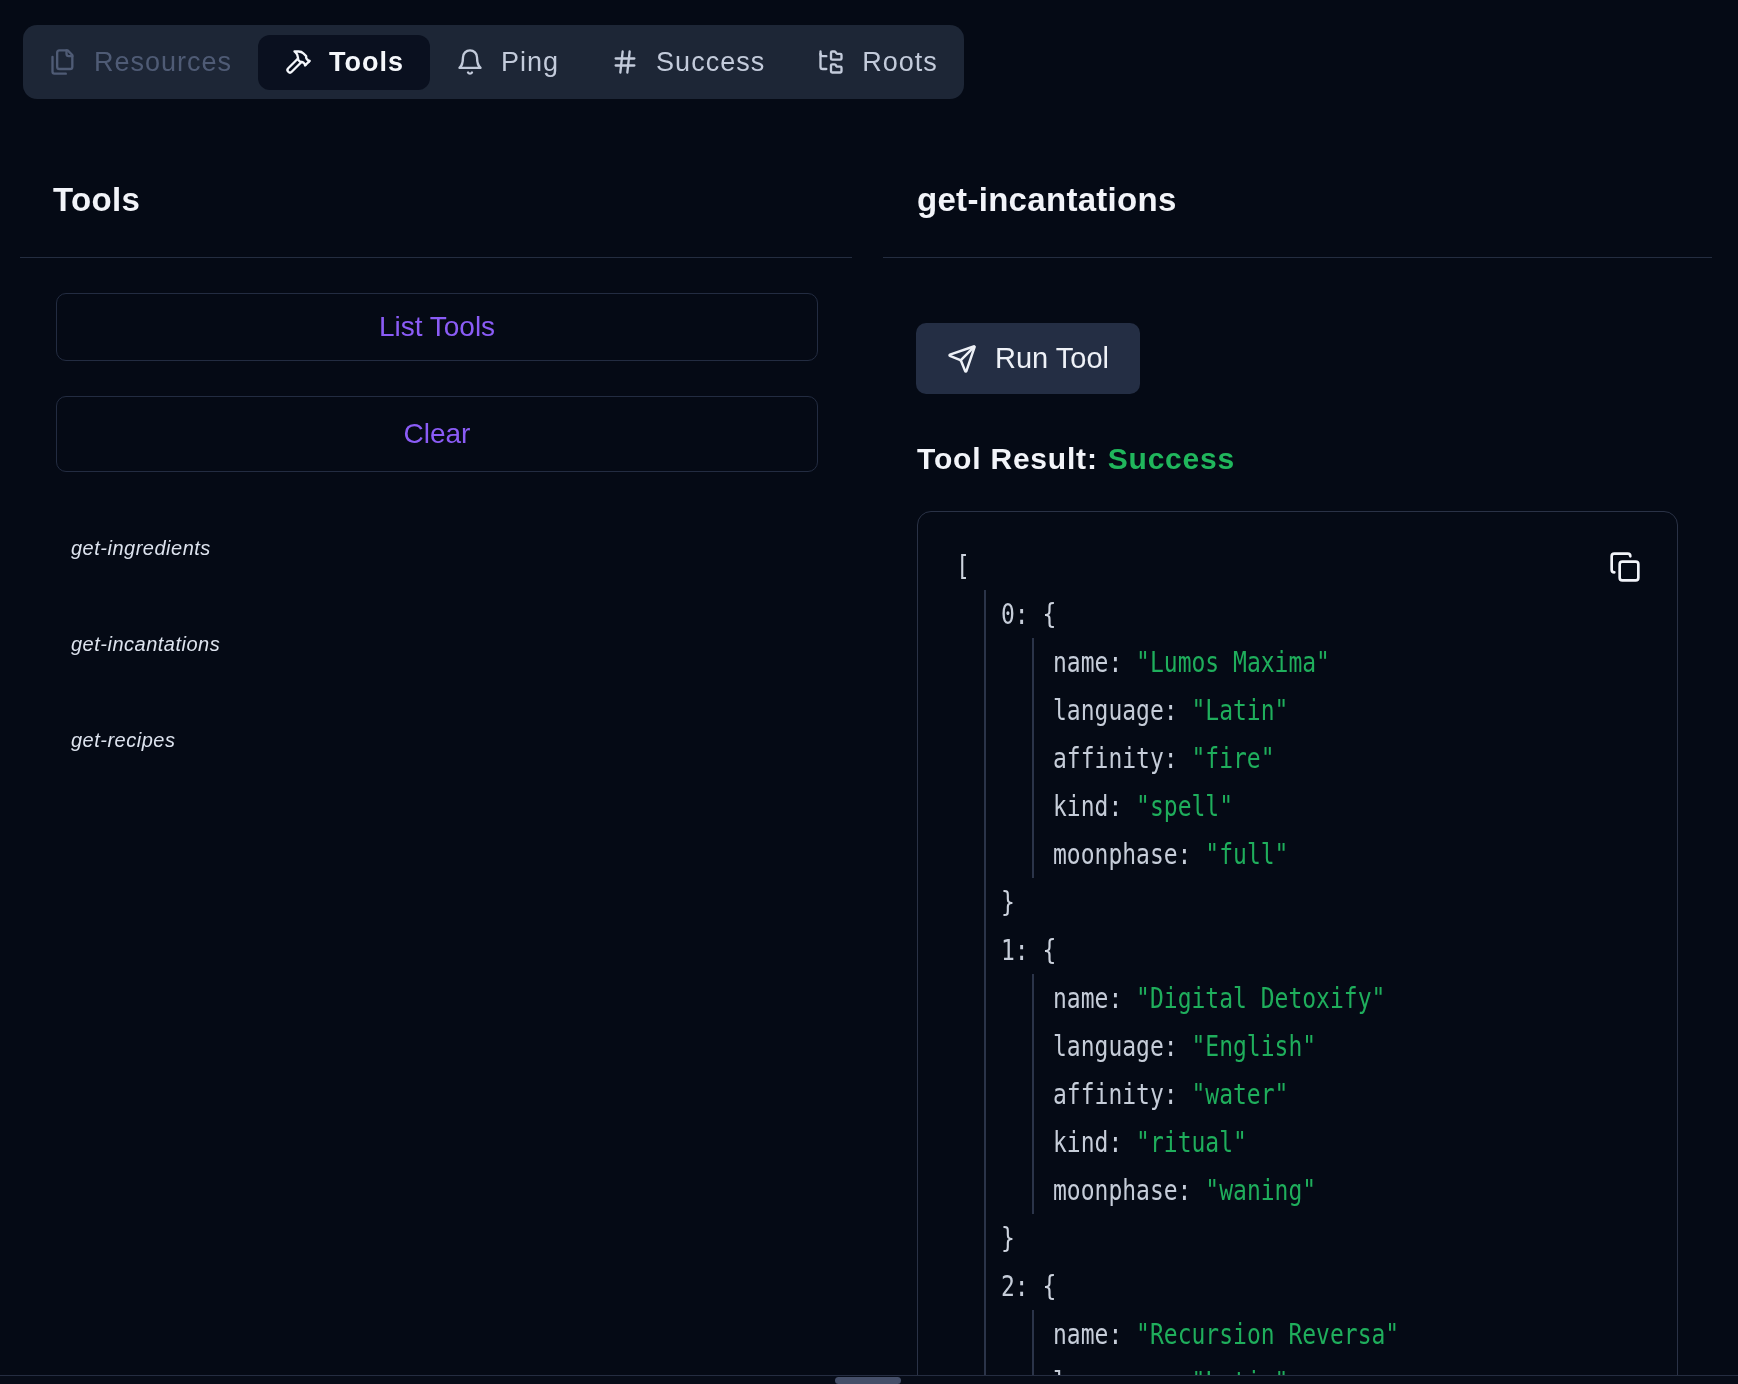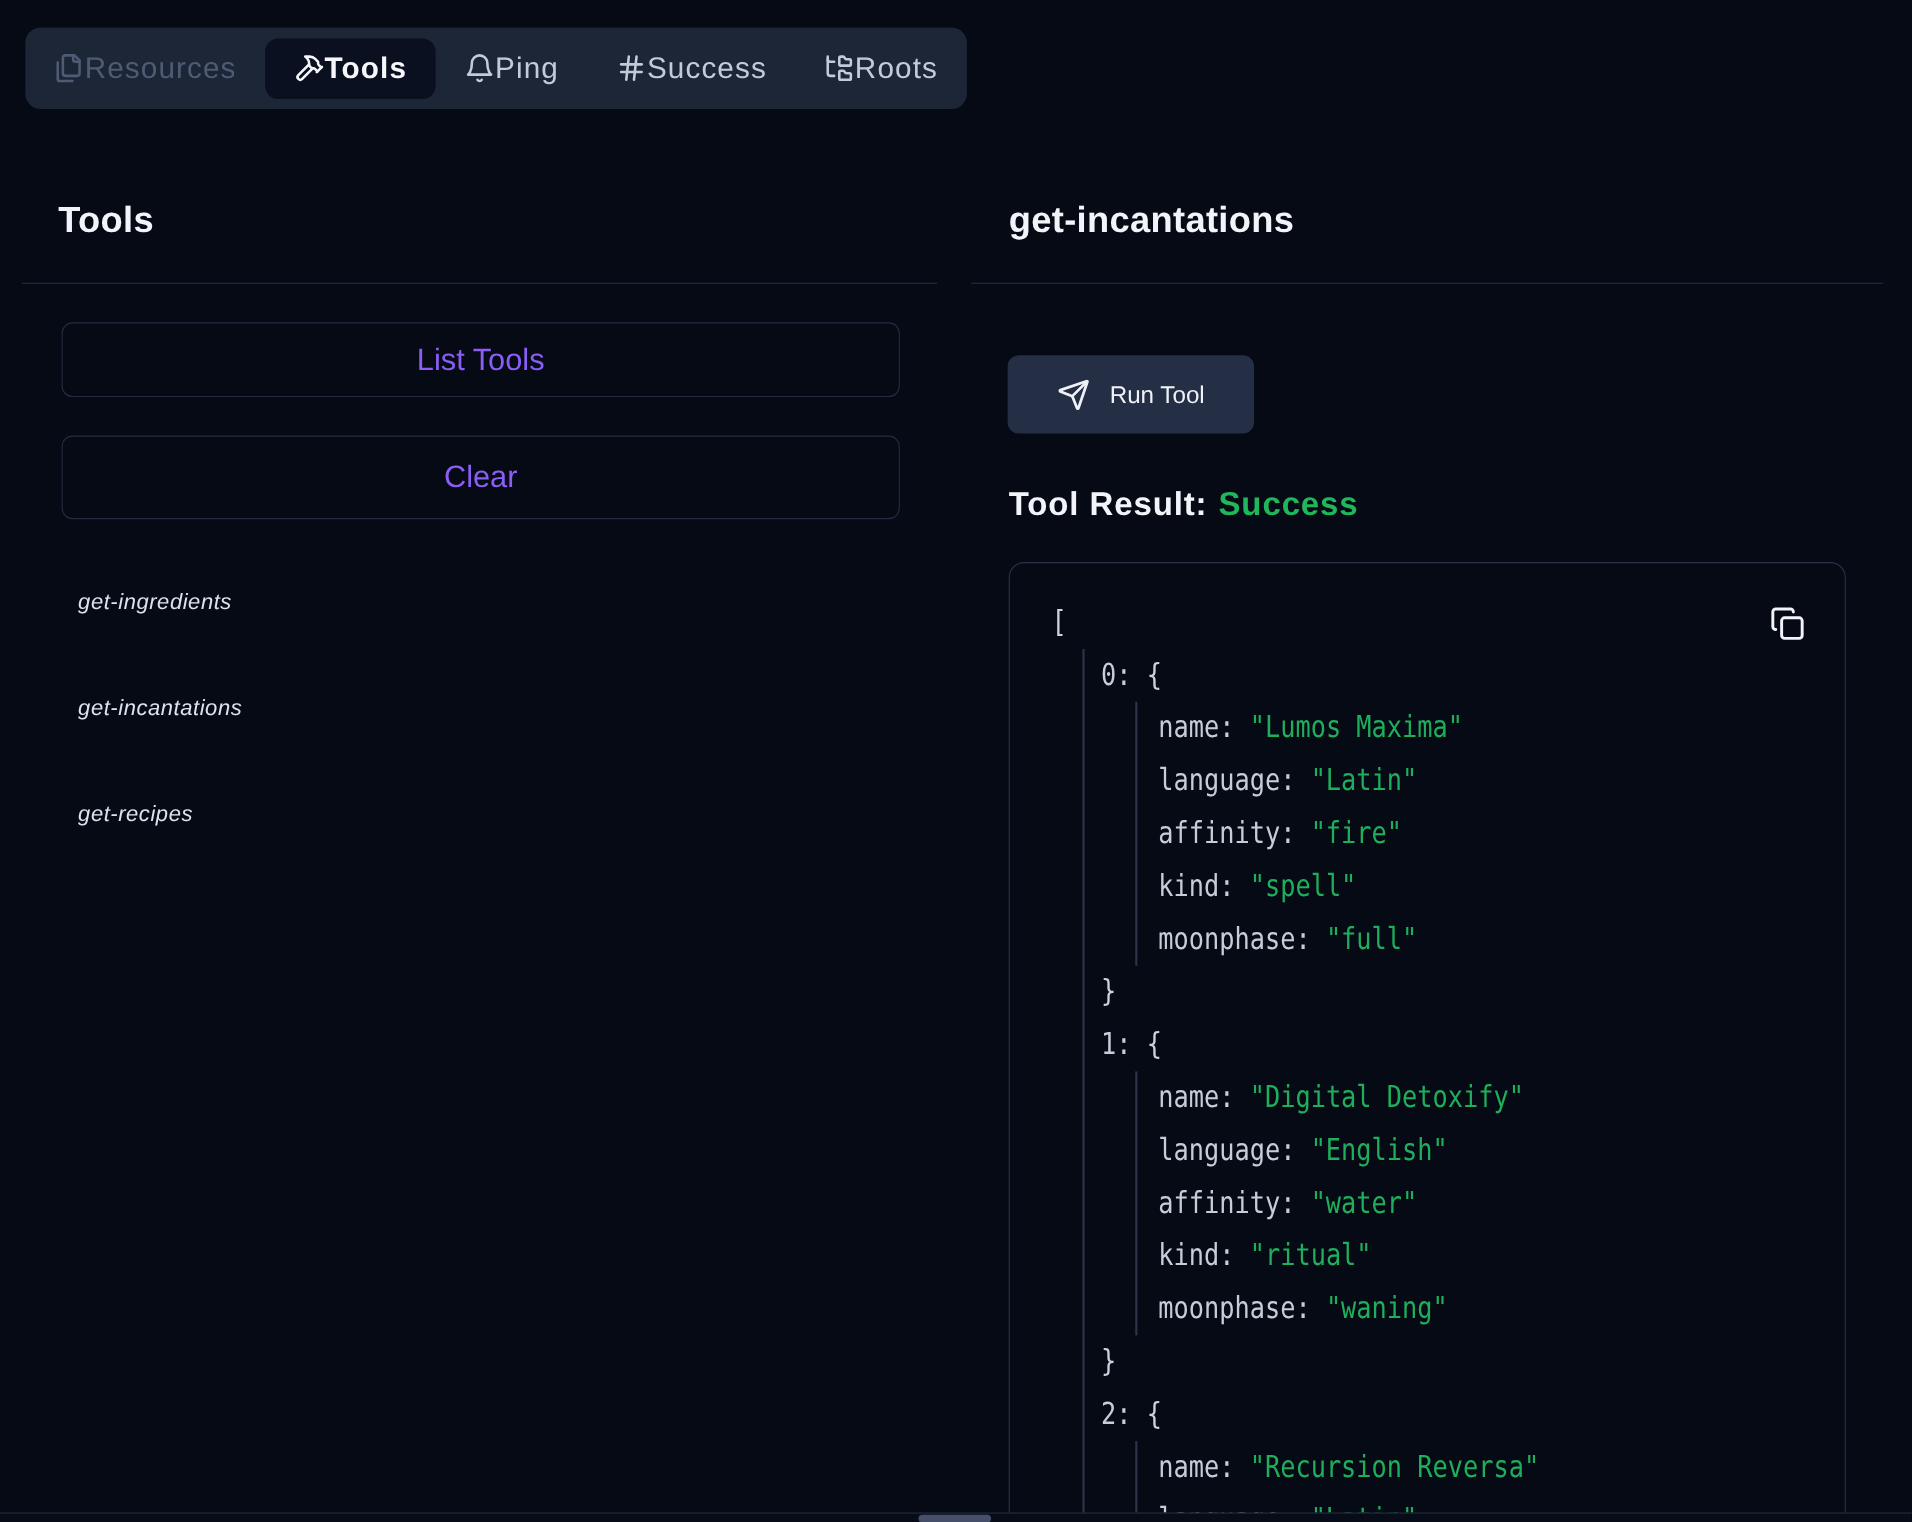--- a/index.html
+++ b/index.html
@@ -2,40 +2,40 @@
 <html><head>
 <meta charset="utf-8">
 <style>
   *{margin:0;padding:0;box-sizing:border-box;}
   html,body{width:1738px;height:1384px;overflow:hidden;background:#050a15;font-family:"Liberation Sans",sans-serif;position:relative;}
   .icon{display:inline-flex;align-items:center;justify-content:center;flex:none;}
   .icon svg{display:block;width:100%;height:100%;}
 
   
   .nav{position:absolute;left:23px;top:25px;height:74px;background:#1d2636;border-radius:14px;display:flex;align-items:center;padding:0;}
-  .tab{display:flex;align-items:center;padding:0 26px;height:55px;border-radius:12px;font-size:27px;font-weight:500;letter-spacing:1px;color:#c3cbdb;cursor:pointer;}
+  .tab{display:flex;align-items:center;gap:17px;padding:0 26px;height:55px;border-radius:12px;font-size:27px;font-weight:500;letter-spacing:1px;color:#c3cbdb;cursor:pointer;}
   .tab.disabled{color:#4f5b75;}
   .tab.active{background:#0a101f;color:#f5f7fb;font-weight:600;}
   .tab .icon{width:28px;height:28px;}
 
   
   .col-left{position:absolute;left:20px;top:99px;width:832px;}
   .col-right{position:absolute;left:883px;top:99px;width:829px;}
   .col-title{font-size:33px;font-weight:600;color:#f2f4f9;margin-top:81px;margin-left:33px;line-height:40px;letter-spacing:0.3px;}
   .col-right .col-title{margin-left:34px;}
   .divider{height:1px;background:#242d40;margin-top:37px;}
 
   .btn{display:flex;align-items:center;justify-content:center;border:1.5px solid #232c41;border-radius:10px;background:transparent;font-size:28px;font-weight:500;font-family:inherit;cursor:pointer;}
   .btn-list{margin:35px 34px 0 36px;height:68px;color:#8b5cf6;width:762px;}
   .btn-clear{margin:35px 34px 0 36px;height:76px;color:#8b5cf6;width:762px;}
 
   .tool-list{list-style:none;margin-top:28px;}
   .tool-item{font-size:20px;color:#dde3ee;padding-left:51px;height:96px;display:flex;align-items:center;cursor:pointer;letter-spacing:0.5px;font-style:italic;}
 
-  .run-btn{margin-top:65px;margin-left:33px;height:71px;width:224px;background:#242e44;border:none;border-radius:10px;display:flex;align-items:center;justify-content:center;gap:18px;color:#eef1f7;font-size:22px;font-weight:500;font-family:inherit;cursor:pointer;}
+  .run-btn{margin-top:65px;margin-left:33px;height:71px;width:224px;background:#242e44;border:none;border-radius:10px;display:flex;align-items:center;justify-content:center;gap:18px;color:#eef1f7;font-size:29px;font-weight:500;font-family:inherit;cursor:pointer;}
   .run-btn .icon{width:30px;height:30px;}
 
   .result-line{margin-top:48px;margin-left:34px;font-size:30px;font-weight:700;color:#f2f4f9;line-height:34px;letter-spacing:0.8px;}
   .result-line .status{color:#20b65c;margin-left:10px;}
 
   .json-panel{position:relative;margin-top:35px;margin-left:34px;width:761px;height:900px;border:1.5px solid #2a3246;border-radius:14px;overflow:hidden;}
   .copy-btn{position:absolute;top:39px;right:36px;width:32px;height:32px;color:#f2f4f9;cursor:pointer;background:none;border:none;}
   .json-body{padding:25px 0 0 38px;font-family:"DejaVu Sans Mono",monospace;font-size:23px;color:#cdd3de;transform:scaleY(1.2);transform-origin:0 0;}
   .jv-row{line-height:40px;white-space:pre;}
   .jv-indent{margin-left:28px;border-left:2px solid #2b3449;padding-left:15px;}

